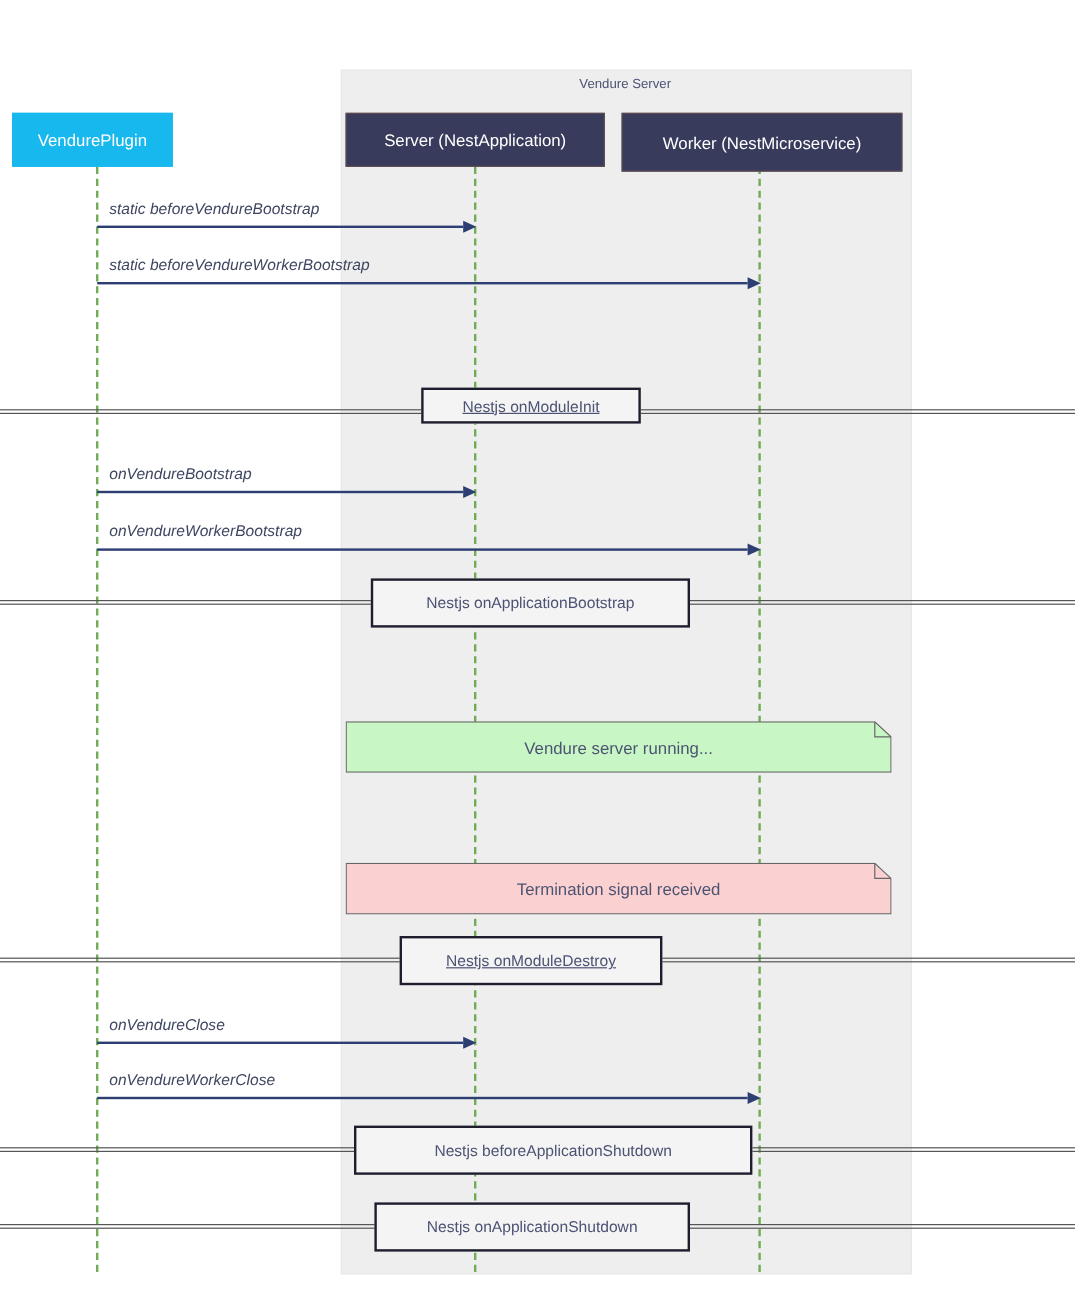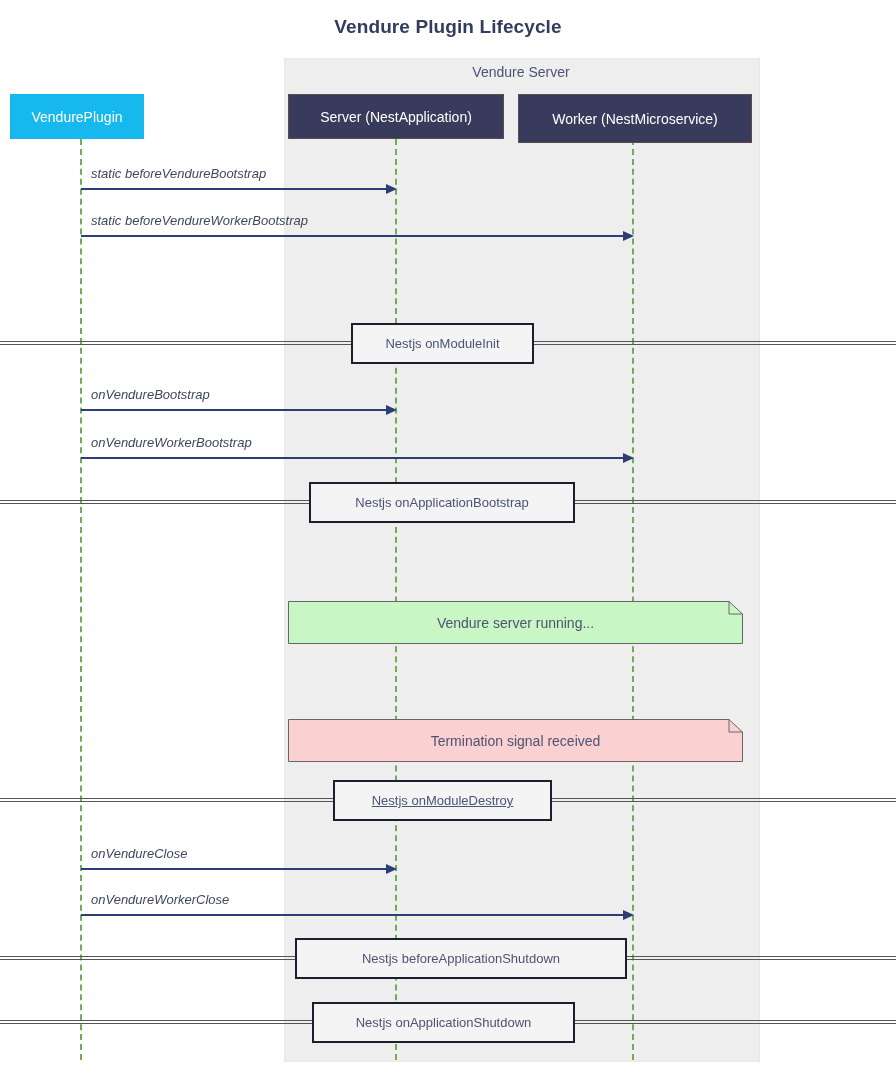--- a/index.html
+++ b/index.html
@@ -32,21 +32,21 @@
   }
   
   .group-box {
     position: absolute;
     background: #eeeeee;
     border: 1px solid #e8e8e8;
   }
   .group-label {
     position: absolute;
     text-align: center;
-    font-size: 14px;
+    font-size: 11px;
     color: #4c5373;
     white-space: nowrap;
   }
   
   .participant {
     position: absolute;
     box-sizing: border-box;
     display: flex;
     align-items: center;
     justify-content: center;
@@ -133,21 +133,20 @@
   .note .note-text {
     position: relative;
     z-index: 2;
   }
 </style>
 </head>
 <body>
 
 <div id="diagram">
 
-  <div class="title">Vendure Plugin Lifecycle</div>
 
   <div class="group-box" style="left:284px; top:58px; width:474px; height:1002px;"></div>
   <div class="group-label" style="left:284px; top:64px; width:474px;">Vendure Server</div>
 
   <div class="lifeline" style="left:80px; top:139px; height:921px;"></div>
   <div class="lifeline" style="left:395px; top:139px; height:921px;"></div>
   <div class="lifeline" style="left:632px; top:139px; height:921px;"></div>
 
   <div class="participant plugin" style="left:10px; top:94px; width:134px; height:45px;">
     <span>VendurePlugin</span>
@@ -161,21 +160,21 @@
 
   <div class="msg-label" style="left:91px; top:166px;">static beforeVendureBootstrap</div>
   <div class="msg-line" style="left:81px; top:188px; width:305px;"></div>
   <div class="msg-head" style="left:386px; top:184px;"></div>
 
   <div class="msg-label" style="left:91px; top:213px;">static beforeVendureWorkerBootstrap</div>
   <div class="msg-line" style="left:81px; top:235px; width:542px;"></div>
   <div class="msg-head" style="left:623px; top:231px;"></div>
 
   <div class="divider-rule" style="top:341px;"></div>
-  <div class="divider-box" style="left:351px; top:323px; width:183px; height:41px;">Nestjs onModuleInit</div>
+  <div class="divider-box" style="left:351px; top:323px; width:183px; height:30px;text-decoration:underline;">Nestjs onModuleInit</div>
 
   <div class="msg-label" style="left:91px; top:387px;">onVendureBootstrap</div>
   <div class="msg-line" style="left:81px; top:409px; width:305px;"></div>
   <div class="msg-head" style="left:386px; top:405px;"></div>
 
   <div class="msg-label" style="left:91px; top:435px;">onVendureWorkerBootstrap</div>
   <div class="msg-line" style="left:81px; top:457px; width:542px;"></div>
   <div class="msg-head" style="left:623px; top:453px;"></div>
 
   <div class="divider-rule" style="top:500px;"></div>

